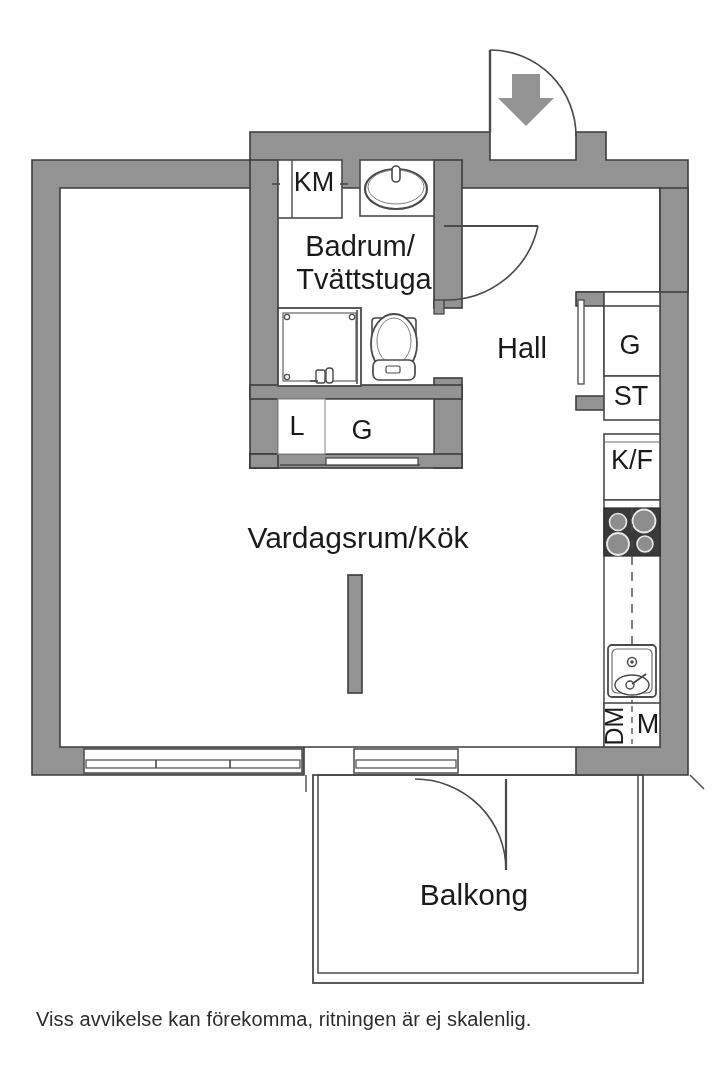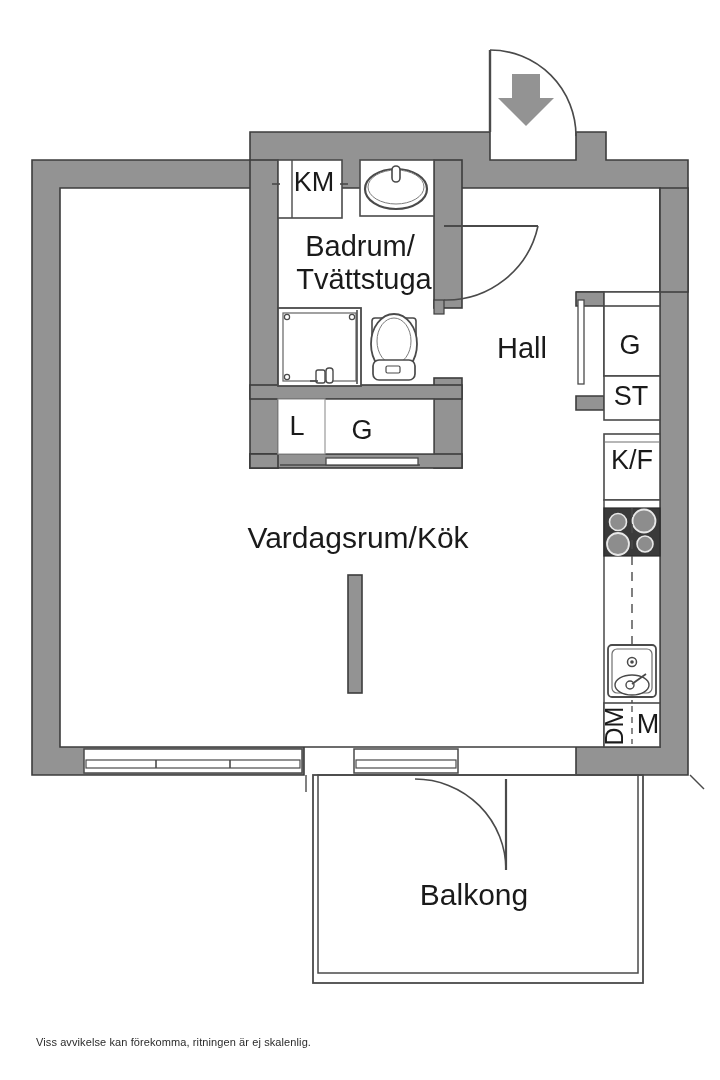--- a/index.html
+++ b/index.html
@@ -35,25 +35,24 @@
   }
   .lbl-big { font-size: 30px; }
   .lbl-room { font-size: 29px; }
   .lbl-app { font-size: 27px; }
   .lbl-sm { font-size: 25px; }
   .caption {
     position: absolute;
     left: 36px;
     top: 1008px;
     font-family: "Liberation Sans", sans-serif;
-    font-size: 11px;
+    font-size: 20px;
     color: #2b2b2b;
     letter-spacing: 0.1px;
     white-space: nowrap;
-    margin-top: 28px;
   }
 </style>
 </head>
 <body>
 
 <div id="plan-root">
 
   <svg id="floorplan-svg" viewBox="0 0 720 1080" xmlns="http://www.w3.org/2000/svg">
 
     <g>

